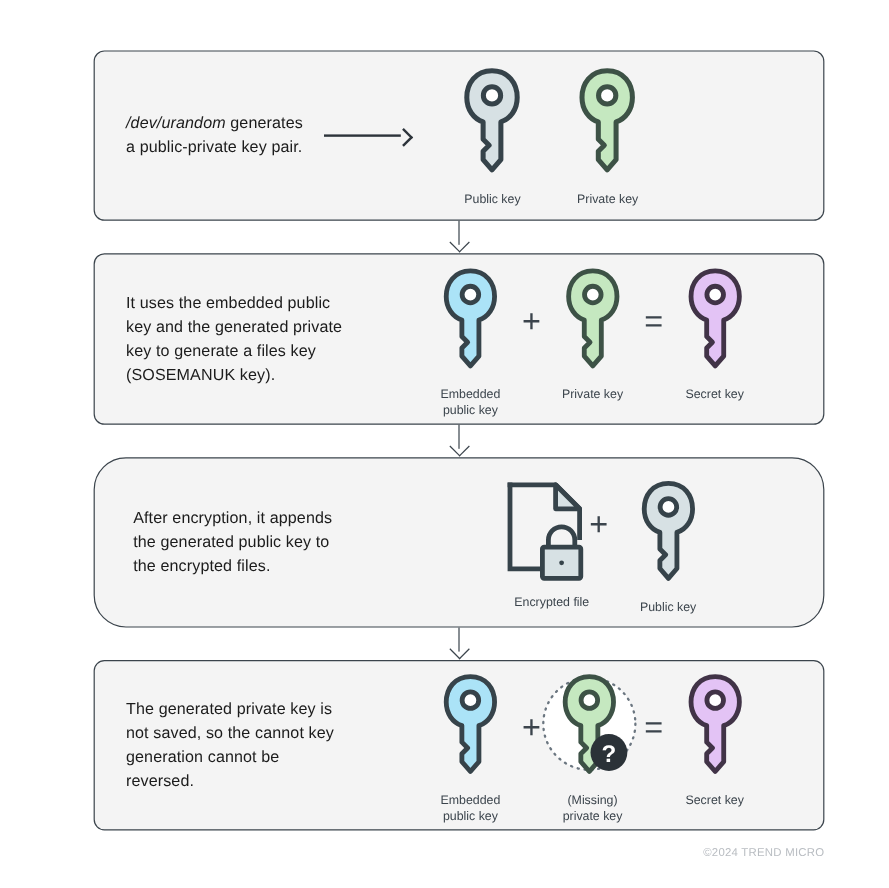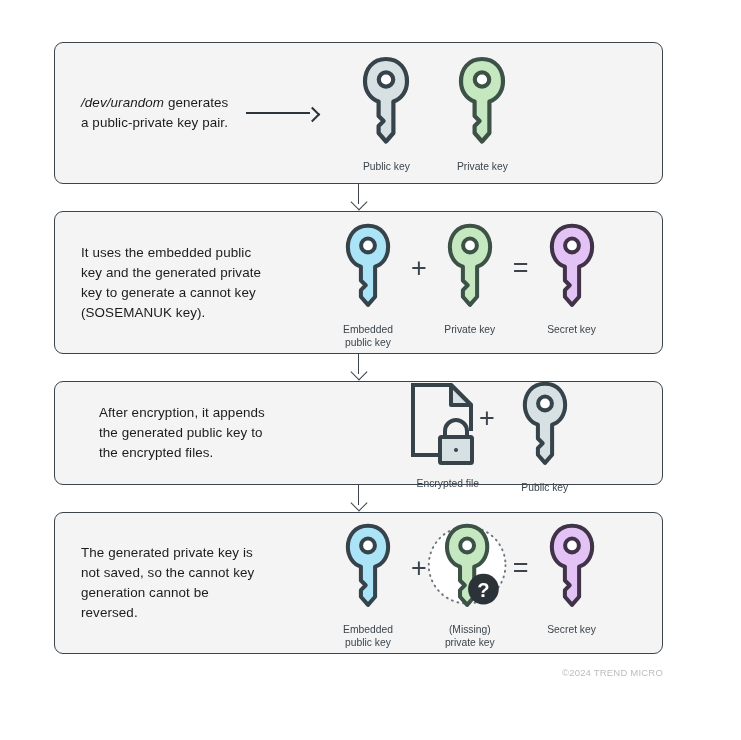--- a/index.html
+++ b/index.html
@@ -11,21 +11,21 @@
     height: 740px;
     background: #ffffff;
     font-family: "Liberation Sans", sans-serif;
     color: #343c44;
     overflow: hidden;
     position: relative;
   }
 
   #flow {
     position: absolute;
-    left: 54px;
+    left: 78px;
     top: 42px;
     width: 609px;
   }
 
   .panel {
     position: relative;
     box-sizing: border-box;
     background: #f4f4f4;
     border: 1.6px solid #3b444c;
     border-radius: 9px;
@@ -64,21 +64,21 @@
     height: 11px;
     margin-left: -5.5px;
     border-left: 1.8px solid #3b444c;
     border-bottom: 1.8px solid #3b444c;
     transform: rotate(-45deg);
   }
 
   
   .p1 { height: 142px; padding: 0 0 0 26px; }
   .p2 { height: 143px; padding: 0 0 0 26px; }
-  .p3 { height: 104px; padding: 0 0 0 44px; }
+  .p3 { height: 142px; padding: 0 0 0 32px; border-radius: 27px; }
   .p4 { height: 142px; padding: 0 0 0 26px; }
 
   .arrow-right {
     position: relative;
     width: 74px;
     height: 12px;
     margin-left: 18px;
     flex: none;
   }
   .arrow-right .bar {
@@ -167,21 +167,21 @@
   </div>
 
   <div class="connector">
     <div class="stem"></div>
       <div class="head"></div>
   </div>
 
   <div class="panel p2">
     <div class="panel-text" style="width:230px;">It uses the embedded public
 key and the generated private
-key to generate a cannot key
+key to generate a files key
 (SOSEMANUK key).</div>
 
     <div class="icon-row" style="margin-left:14px; padding-top:4px;">
       <div class="icon-cell" style="width:86px;">
         <div class="icon-art">
           <svg width="50" height="94" viewBox="0 0 52 98">
             <path d="M26 5 C12.2 5 5 15.6 5 27.2 C5 37.2 10.6 45 18.6 47.6 L18.6 62 L23.6 67 L18.6 72 L18.6 79 L26 87.5 L33.4 79 L33.4 47.6 C41.4 45 47 37.2 47 27.2 C47 15.6 39.8 5 26 5 Z" fill="#abe3f7" stroke="#36434a" stroke-width="4.2" stroke-linejoin="round"></path>
             <circle cx="26" cy="25.5" r="7.2" fill="#ffffff" stroke="#36434a" stroke-width="4.2"></circle>
           </svg>
         </div>

